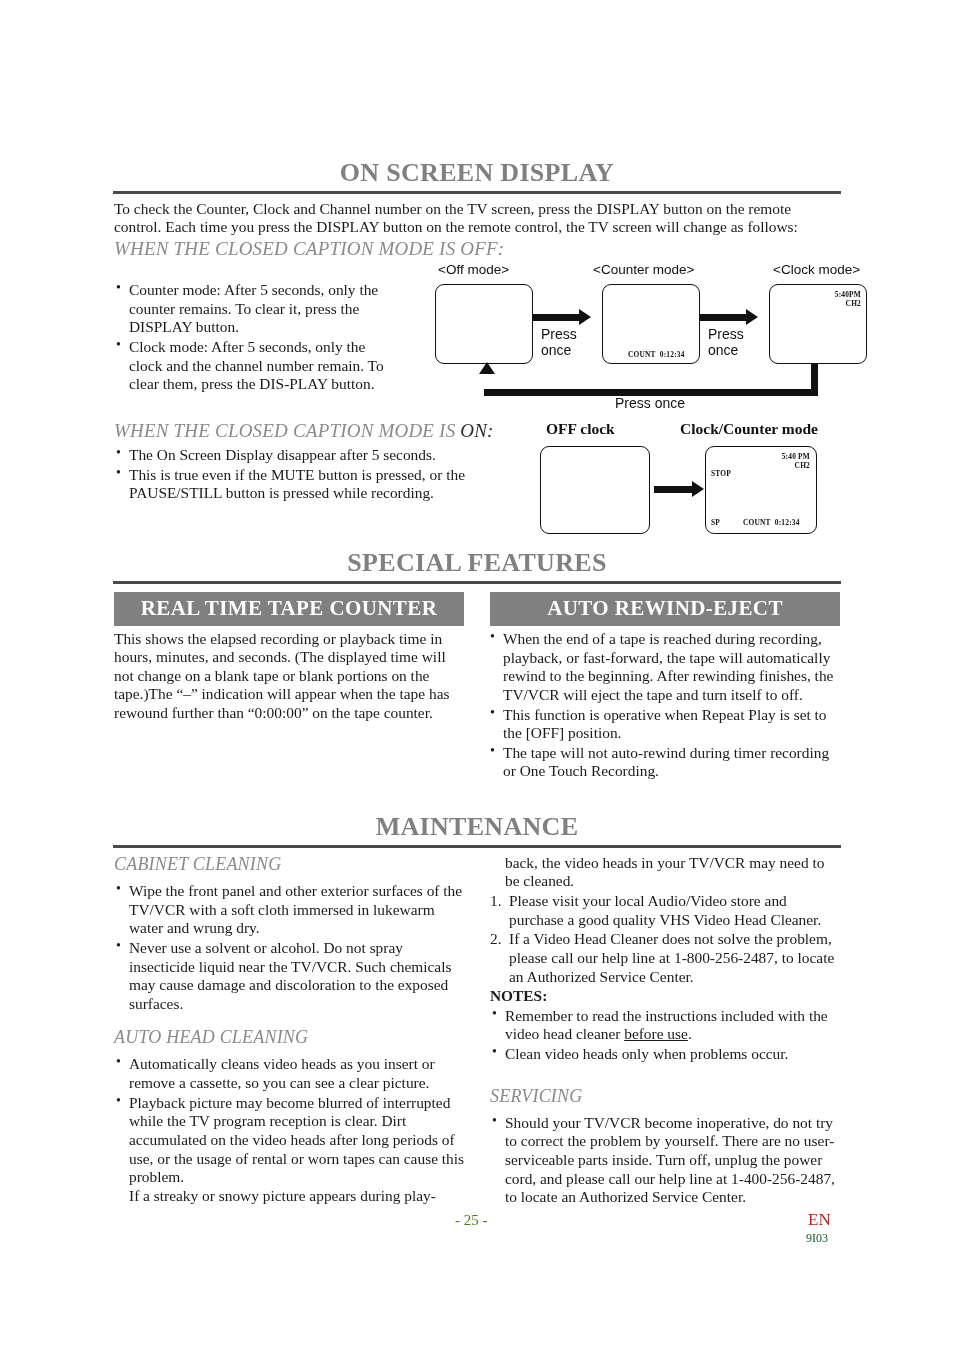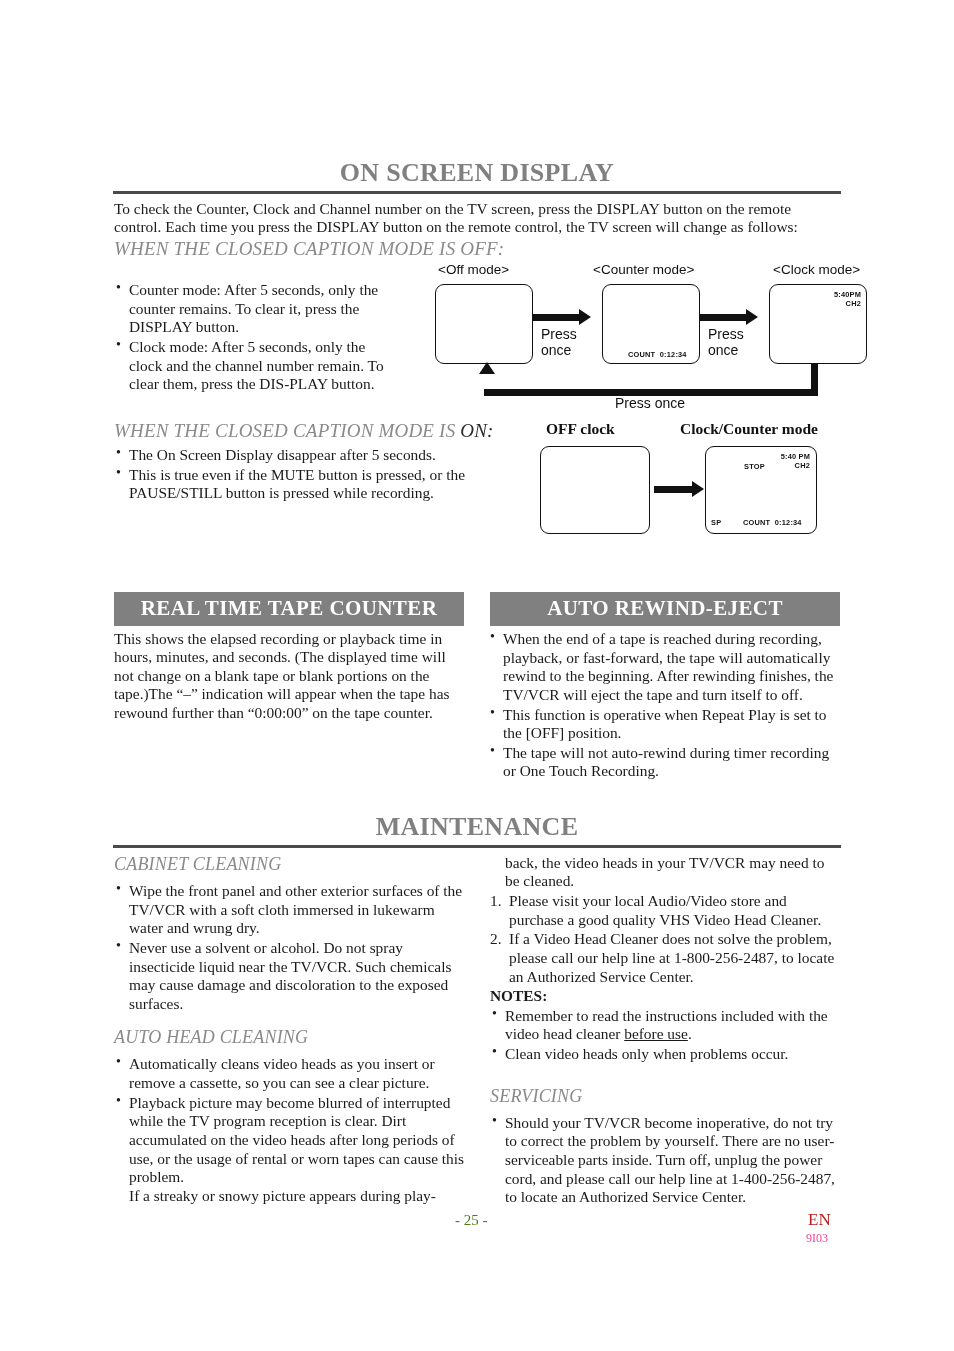--- a/index.html
+++ b/index.html
@@ -113,21 +113,21 @@
   }
   .tvbox {
     position: absolute;
     border: 1.6px solid #111;
     border-radius: 9px;
     background: #fff;
     box-sizing: border-box;
   }
   .osd {
     position: absolute;
-    font-family: Liberation Sans, sans-serif;
+    font-family: Liberation Serif, serif;
     font-weight: bold;
     font-size: 7.4px;
     color: #111;
     letter-spacing: 0.2px;
     white-space: nowrap;
   }
   .press-lbl {
     position: absolute;
     font-family: "Liberation Sans", "DejaVu Sans", sans-serif;
     font-size: 14px;
@@ -169,21 +169,21 @@
     color: #4d7c0f;
   }
   .footer-en {
     position: absolute;
     font-size: 17px;
     color: #b91c1c;
   }
   .footer-code {
     position: absolute;
     font-size: 12px;
-    color: #ec4899;
+    color: #14532d;
   }
   .uline { text-decoration: underline; }
   .bold { font-weight: bold; }
 </style>
 </head>
 <body>
 
 <div class="page">
 
   <div style="position:absolute;left:113px;top:158px;width:728px;">
@@ -241,28 +241,32 @@
   <div class="dg2">
     <div class="dg2-label" style="left:48px;top:0px;">OFF clock</div>
     <div class="dg2-label" style="left:182px;top:0px;">Clock/Counter mode</div>
 
     <div class="tvbox" style="left:42px;top:26px;width:110px;height:88px;"></div>
 
     <div class="arrow-h" style="left:156px;top:66px;width:38px;"></div>
     <div class="arrow-head-r" style="left:194px;top:61px;"></div>
 
     <div class="tvbox" style="left:207px;top:26px;width:112px;height:88px;">
-      <div class="osd" style="left:5px;top:15px;margin-left:33px;">STOP</div>
+      <div class="osd" style="left:5px;top:22px;">STOP</div>
       <div class="osd" style="right:6px;top:5px;">5:40 PM</div>
       <div class="osd" style="right:6px;top:14px;">CH2</div>
       <div class="osd" style="left:5px;bottom:6px;">SP</div>
       <div class="osd" style="left:37px;bottom:6px;"><span>COUNT</span>&nbsp;&nbsp;<span>0:12:34</span></div>
     </div>
   </div>
 
+  <div style="position:absolute;left:113px;top:548px;width:728px;">
+    <div class="sec-title">SPECIAL FEATURES</div>
+    <div class="sec-rule"></div>
+  </div>
 
   <div class="barhead" style="position:absolute;left:114px;top:592px;width:350px;">REAL TIME TAPE COUNTER</div>
   <div class="barhead" style="position:absolute;left:490px;top:592px;width:350px;">AUTO REWIND-EJECT</div>
 
   <div class="body-text" style="position:absolute;left:114px;top:630px;width:350px;">This shows the elapsed recording or playback time in hours, minutes, and seconds. (The displayed time will not change on a blank tape or blank portions on the tape.)The “–” indication will appear when the tape has rewound further than “0:00:00” on the tape counter.</div>
 
   <ul class="bul" style="position:absolute;left:488px;top:630px;width:352px;">
     <li>When the end of a tape is reached during recording, playback, or fast-forward, the tape will automatically rewind to the beginning. After rewinding finishes, the TV/VCR will eject the tape and turn itself to off.</li>
     <li style="margin-top:1px;">This function is operative when Repeat Play is set to the [OFF] position.</li>
     <li style="margin-top:1px;">The tape will not auto-rewind during timer recording or One Touch Recording.</li>

